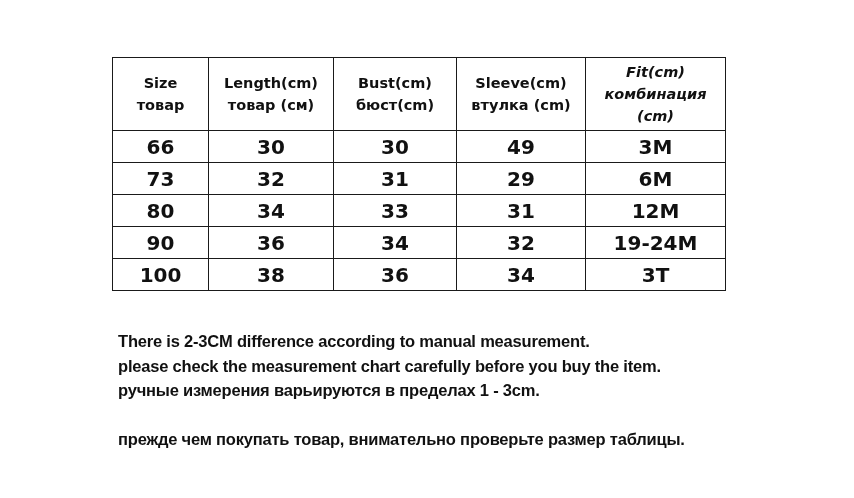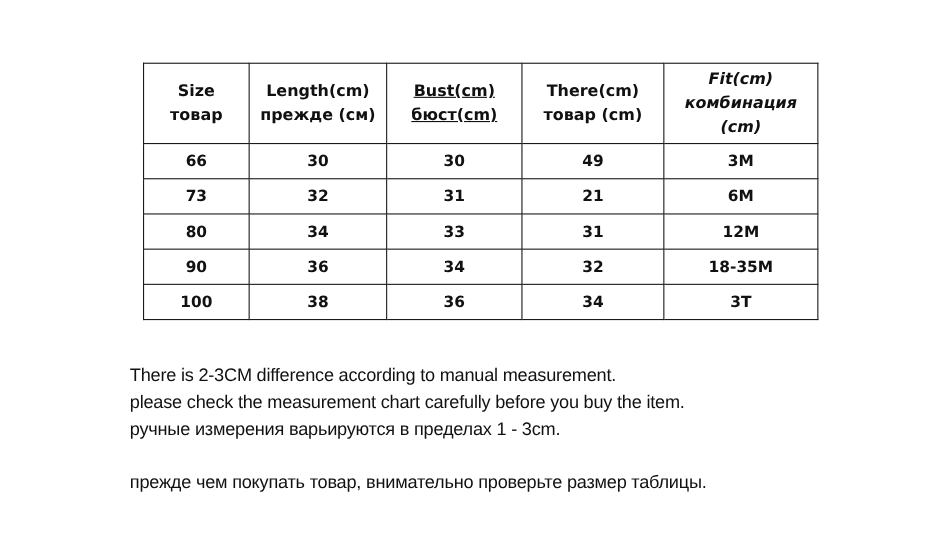--- a/index.html
+++ b/index.html
@@ -10,57 +10,57 @@
     body {
       width: 854px;
       height: 498px;
       position: relative;
       overflow: hidden;
       font-family: "DejaVu Sans", sans-serif;
       color: #111111;
     }
     .size-table {
       position: absolute;
-      left: 130px;
+      left: 112px;
       top: 57px;
       border-collapse: collapse;
       table-layout: fixed;
       width: 610px;
     }
     .size-table th, .size-table td {
       border: 1.3px solid #1a1a1a;
       text-align: center;
       vertical-align: middle;
       font-weight: bold;
       padding: 0;
       color: #111;
     }
     .size-table th {
       height: 72px;
       font-size: 14.5px;
       line-height: 22px;
     }
     .size-table td {
       height: 31px;
-      font-size: 14px;
+      font-size: 20px;
       margin-top: 48px;
     }
     .col-0 { width: 95px; }
     .col-1 { width: 124px; margin-left: 32px; }
-    .col-2 { width: 122px; text-decoration: underline; }
+    .col-2 { width: 122px; }
     .col-3 { width: 128px; }
     .col-4 { width: 139px; font-style: italic; }
     .hdr-line { display: block; white-space: nowrap; }
 
     .notes {
       position: absolute;
       left: 118px;
       top: 329px;
       font-family: "Liberation Sans", sans-serif;
-      font-weight: normal;
+      font-weight: bold;
       font-size: 16.5px;
       line-height: 24.5px;
       color: #111;
       letter-spacing: -0.2px;
     }
     .notes p {
       margin: 0;
       white-space: nowrap;
     }
     .notes .gap {
@@ -72,65 +72,65 @@
 
 <table class="size-table">
   <thead>
     <tr>
       <th class="col-0">
         <span class="hdr-line">Size</span>
         <span class="hdr-line">товар</span>
       </th>
       <th class="col-1">
         <span class="hdr-line">Length(cm)</span>
-        <span class="hdr-line">прежде (см)</span>
+        <span class="hdr-line">товар (см)</span>
       </th>
       <th class="col-2">
         <span class="hdr-line">Bust(cm)</span>
         <span class="hdr-line">бюст(cm)</span>
       </th>
       <th class="col-3">
-        <span class="hdr-line">There(cm)</span>
-        <span class="hdr-line">товар (cm)</span>
+        <span class="hdr-line">Sleeve(cm)</span>
+        <span class="hdr-line">втулка (cm)</span>
       </th>
       <th class="col-4">
         <span class="hdr-line">Fit(cm)</span>
         <span class="hdr-line">комбинация</span>
         <span class="hdr-line">(cm)</span>
       </th>
     </tr>
   </thead>
   <tbody>
     <tr>
       <td>66</td>
       <td>30</td>
       <td>30</td>
       <td>49</td>
       <td>3M</td>
     </tr>
     <tr>
       <td>73</td>
       <td>32</td>
       <td>31</td>
-      <td>21</td>
+      <td>29</td>
       <td>6M</td>
     </tr>
     <tr>
       <td>80</td>
       <td>34</td>
       <td>33</td>
       <td>31</td>
       <td>12M</td>
     </tr>
     <tr>
       <td>90</td>
       <td>36</td>
       <td>34</td>
       <td>32</td>
-      <td>18-35M</td>
+      <td>19-24M</td>
     </tr>
     <tr>
       <td>100</td>
       <td>38</td>
       <td>36</td>
       <td>34</td>
       <td>3T</td>
     </tr>
   </tbody>
 </table>

